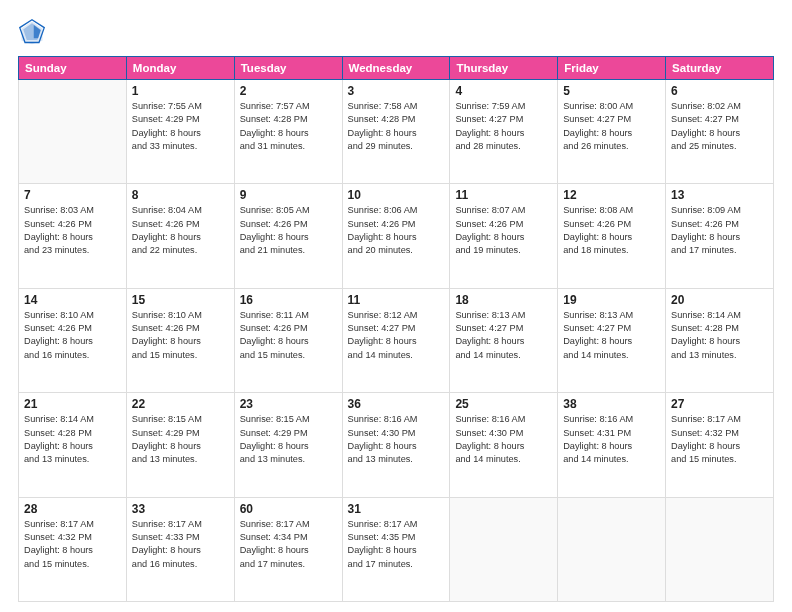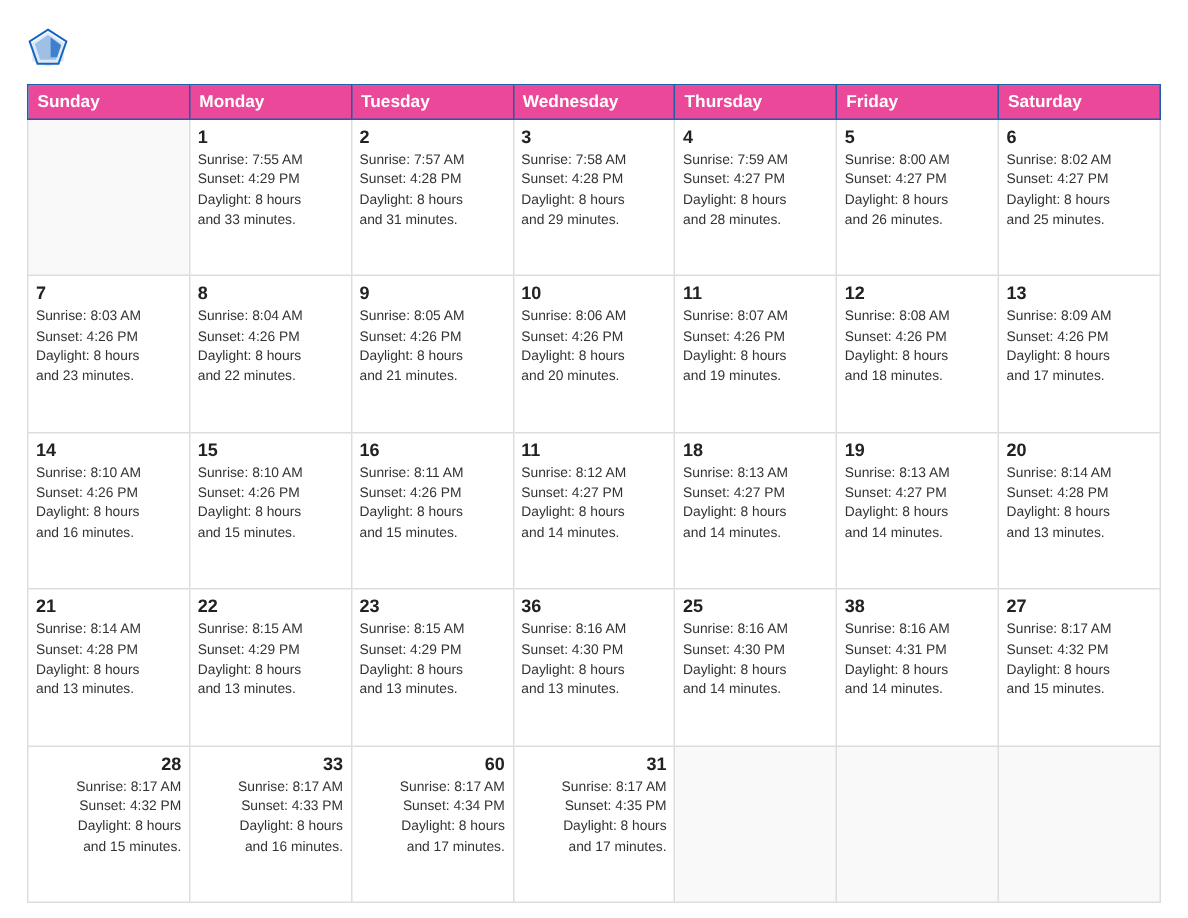--- a/index.html
+++ b/index.html
@@ -95,21 +95,20 @@
       display: block;
       margin-bottom: 2px;
     }
     .day-info {
       font-size: 9.2px;
       line-height: 1.45;
       color: #333;
     }
     .last-row td {
       height: 70px;
-      text-align: right;
     }
   </style>
 </head>
 <body>
 
 <div class="page">
   <div class="header">
     <div class="logo">
       <svg class="logo-icon" viewBox="0 0 32 32">
         <polygon points="16,4 28,12 28,26 16,30 4,26 4,12" fill="#1565C0" opacity="0.15"></polygon>

